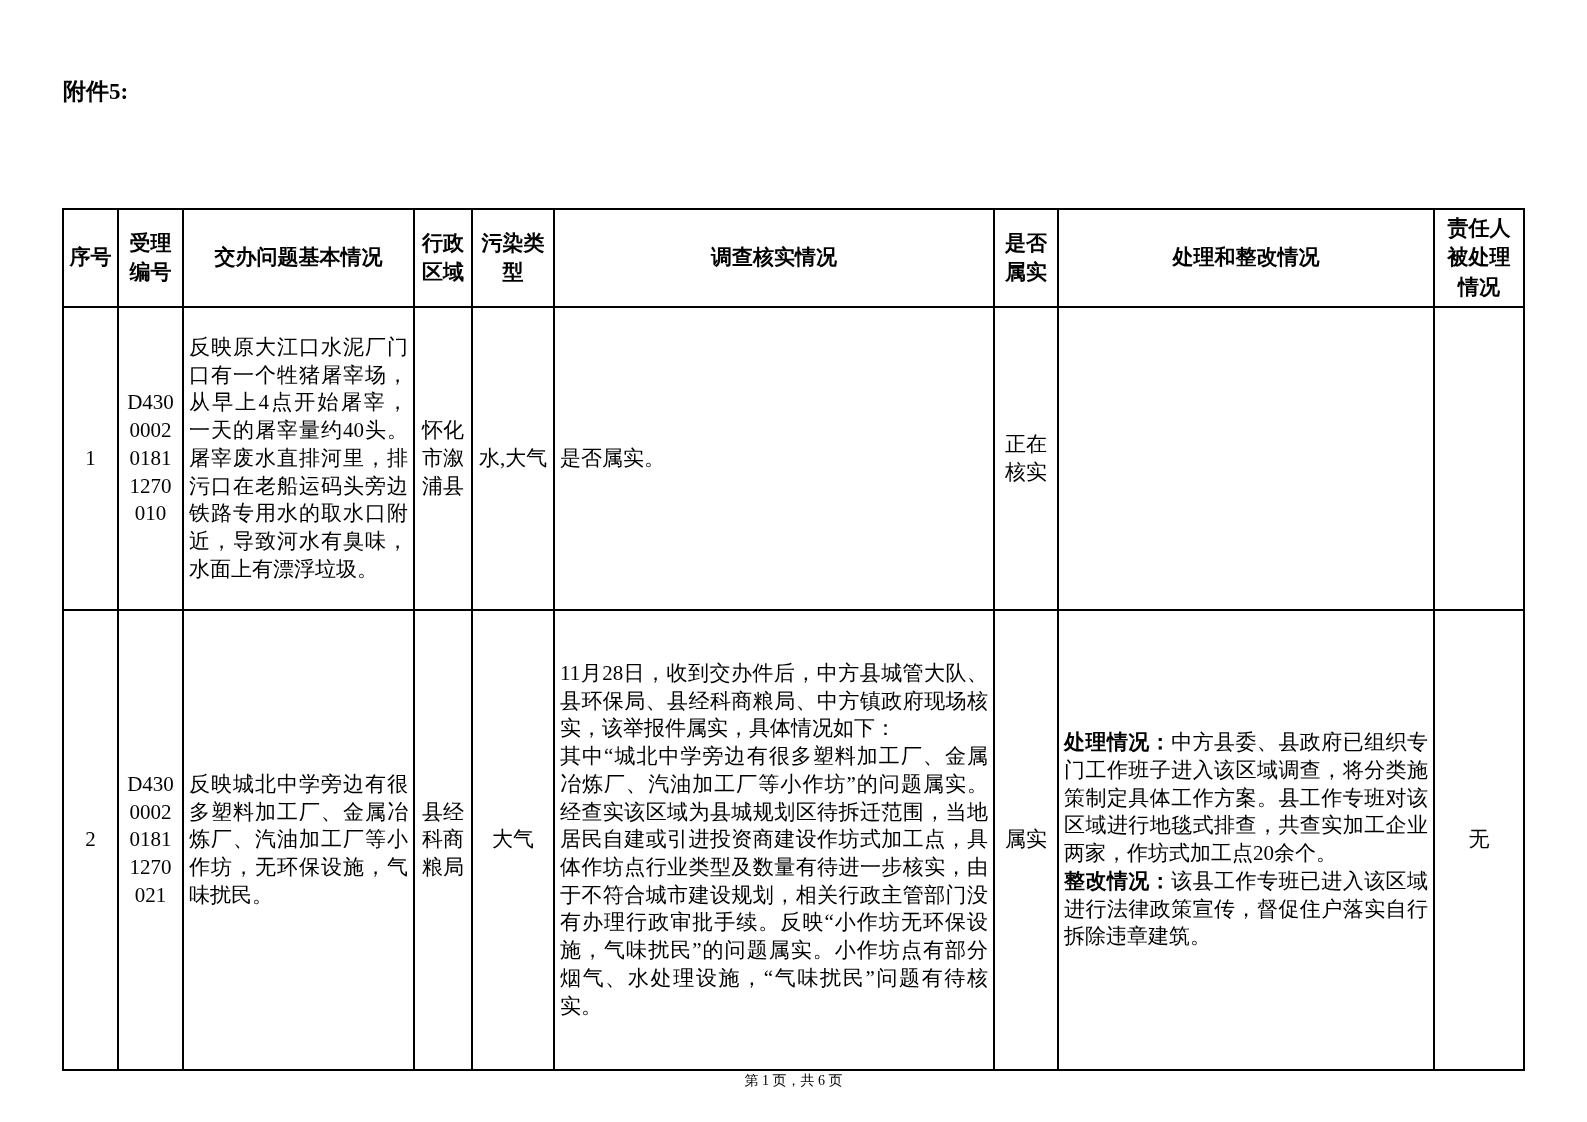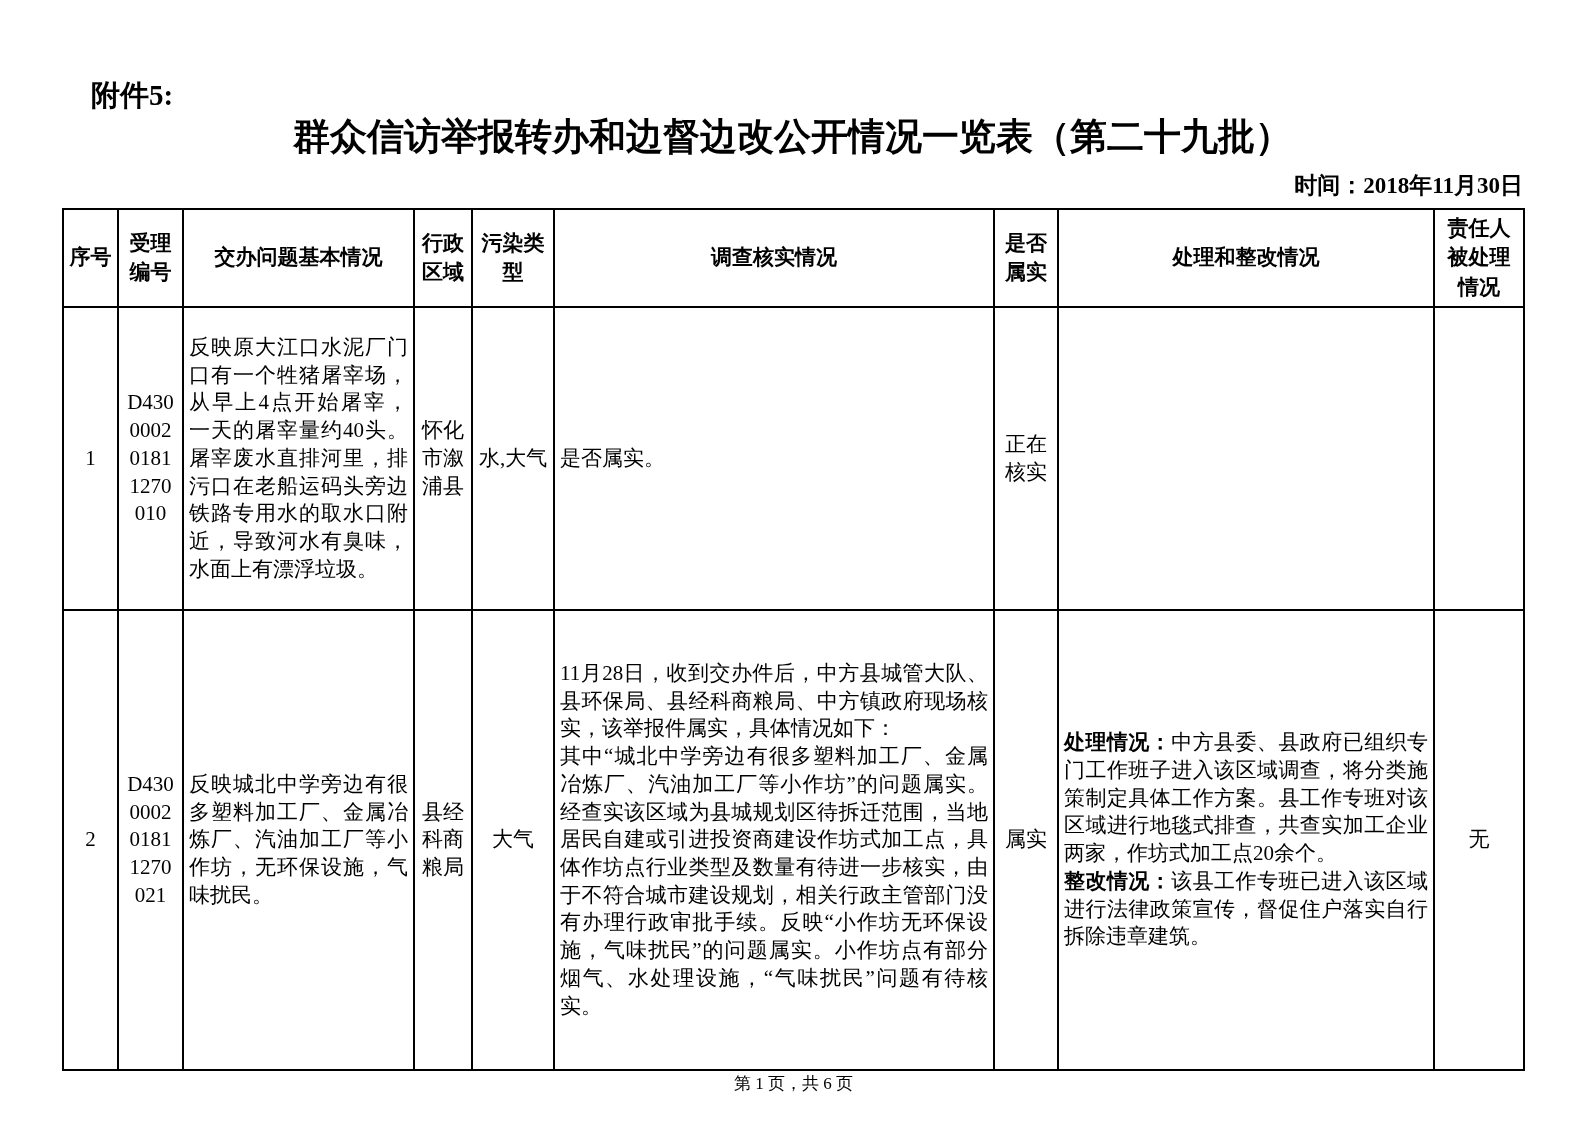--- a/index.html
+++ b/index.html
@@ -13,23 +13,22 @@
     height: 1122px;
     background: #ffffff;
     color: #000000;
     font-family: "Liberation Serif", "DejaVu Serif", serif;
     overflow: hidden;
   }
   .attachment {
     position: absolute;
     left: 63px;
     top: 76px;
-    font-size: 29px;
+    font-size: 23px;
     font-weight: bold;
-    margin-left: 28px;
   }
   .doc-title {
     position: absolute;
     left: 62px;
     top: 112px;
     width: 1461px;
     margin: 0;
     text-align: center;
     font-size: 37px;
     font-weight: bold;
@@ -76,33 +75,31 @@
   .j { text-align: justify; border-radius: 11px; }
   .pre { white-space: pre-line; }
   .hp { text-align: justify; }
   .hp b { font-weight: bold; }
   .footer {
     position: absolute;
     left: 0;
     top: 1072px;
     width: 100%;
     text-align: center;
-    font-size: 17px;
+    font-size: 14px;
   }
 </style>
 </head>
 <body>
 
 <div class="page">
 
   <div class="attachment">附件5:</div>
 
-  <h1 class="doc-title">群众信访举报转办和边督边改公开情况一览表（第二十九批）</h1>
 
-  <div class="date-line">时间：2018年11月30日</div>
 
   <table class="report">
     <colgroup>
       <col style="width:55px">
       <col style="width:65px">
       <col style="width:231px">
       <col style="width:58px">
       <col style="width:82px">
       <col style="width:440px">
       <col style="width:64px">

